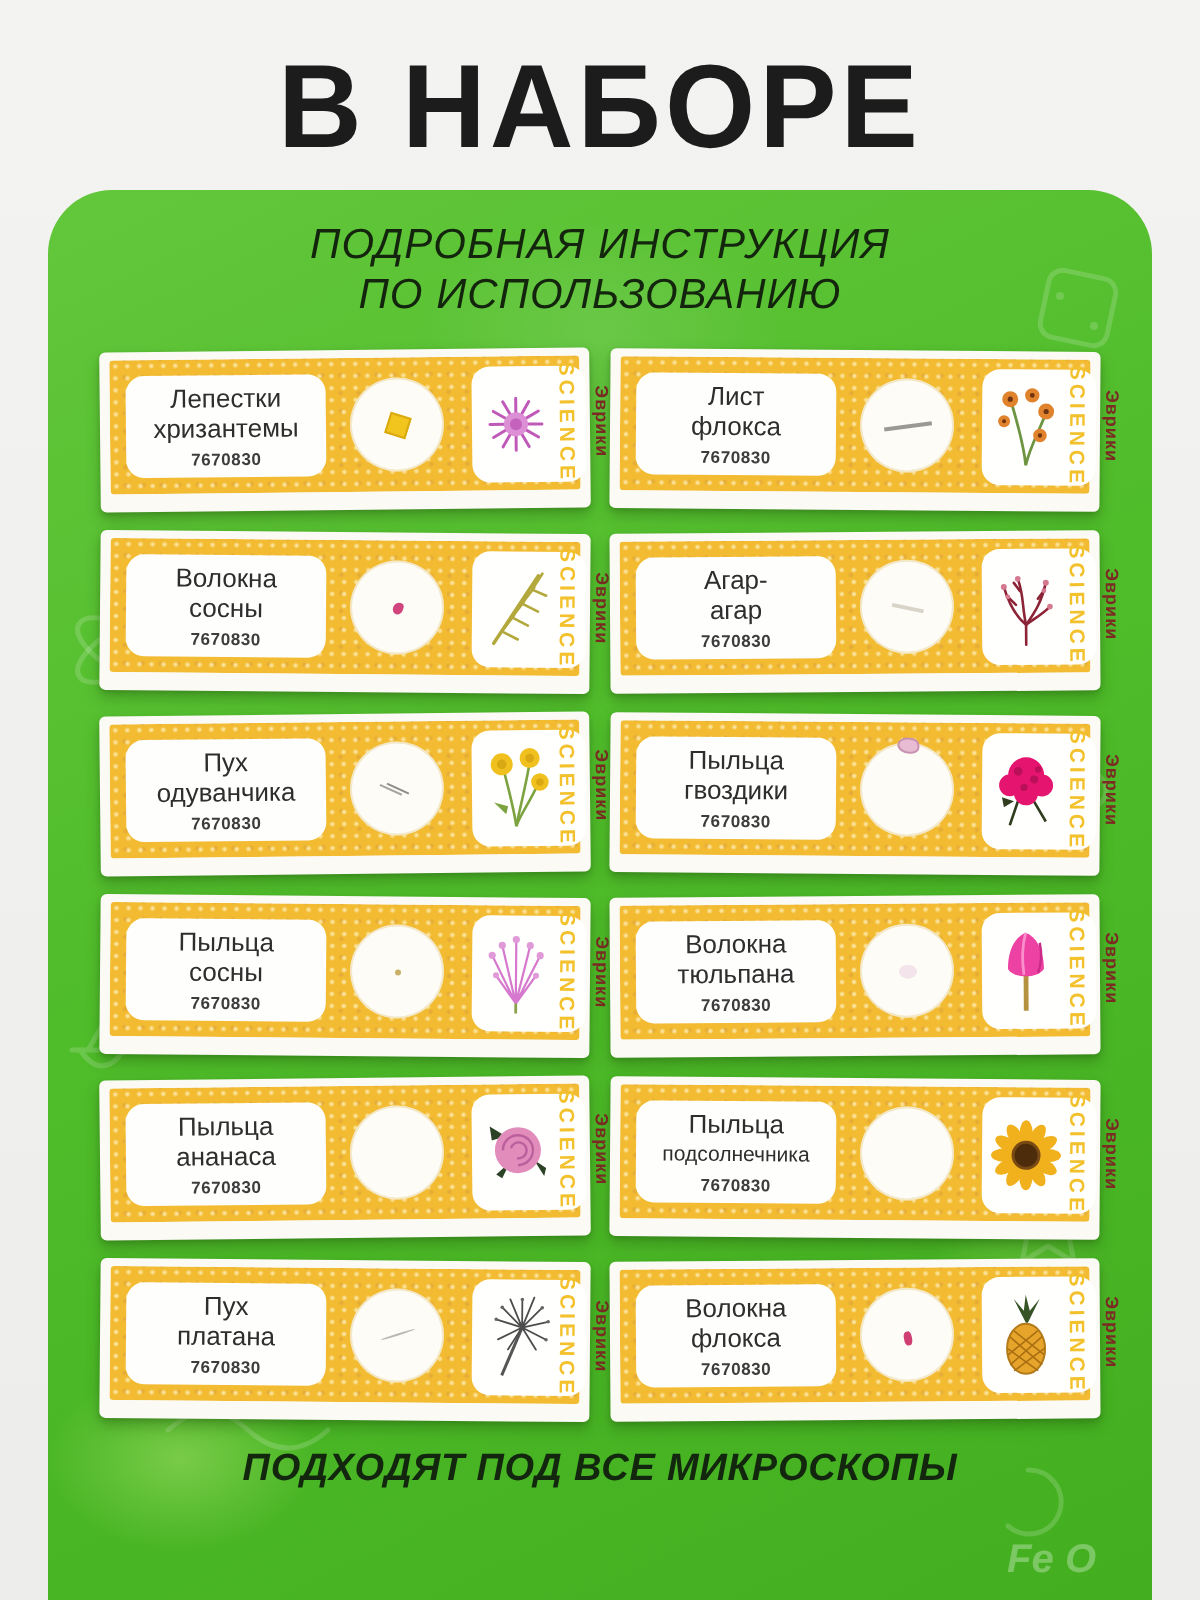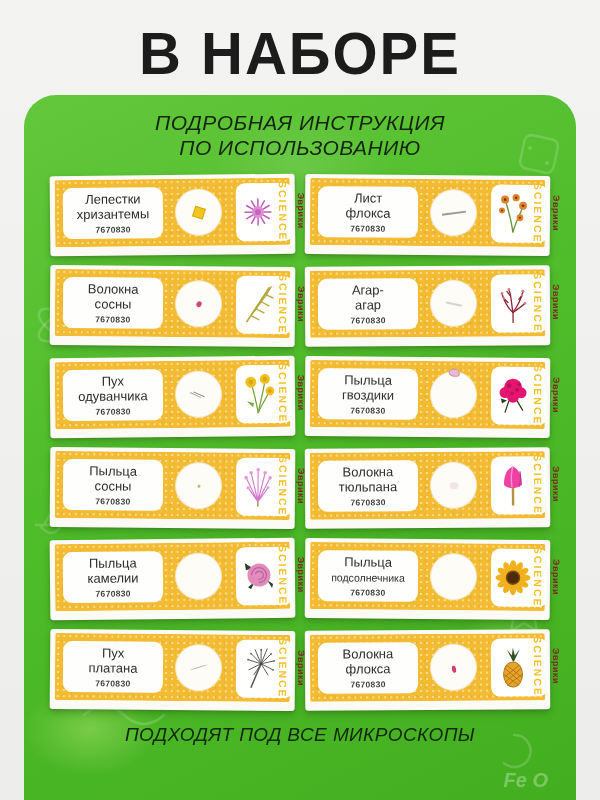--- a/index.html
+++ b/index.html
@@ -32,21 +32,21 @@
     position:absolute;right:28px;bottom:8px;color:rgba(255,255,255,.30);
     font-size:20px;font-style:italic;font-weight:bold;
   }
   .subtitle{
     position:relative;margin-top:16px;text-align:center;
     font-weight:normal;font-style:italic;font-size:21px;line-height:1.18;
     color:#14250d;letter-spacing:.5px;
   }
   .footer-text{
     position:relative;margin-top:14px;text-align:center;
-    font-weight:normal;font-style:italic;font-size:19px;line-height:1.2;
+    font-weight:bold;font-style:italic;font-size:19px;line-height:1.2;
     color:#12270e;letter-spacing:.4px;
   }
   
   .grid{
     position:relative;margin:14px 26px 0 26px;
     display:grid;grid-template-columns:1fr 1fr;column-gap:10px;row-gap:11px;
   }
   .slide{
     position:relative;height:80px;background:#fbfaf5;border-radius:3px;
     box-shadow:0 4px 7px rgba(35,85,15,.35),0 1px 2px rgba(35,85,15,.25);
@@ -370,21 +370,21 @@
           </svg>
           <div class="science">SCIENCE</div>
         </div>
         <div class="brandv">Эврики</div>
       </div>
     </div>
 
     <div class="slide tl">
       <div class="sticker">
         <div class="lab">
-          <div class="nm"><span>Пыльца</span><br><span>камелии</span></div>
+          <div class="nm"><span>Пыльца</span><br><span>ананаса</span></div>
           <div class="code">7670830</div>
         </div>
         <div class="circ"></div>
         <div class="photo">
           <svg class="fl" width="36" height="46" viewBox="0 0 36 46">
             <path d="M5 10 L13 15 L6 17 Z" fill="#2c4227"></path>
               <path d="M8 34 L15 28 L11 36 Z" fill="#2c4227"></path>
               <path d="M33 31 L27 27 L32 35 Z" fill="#2c4227"></path>
             <circle cx="19" cy="22" r="11.5" fill="#e18cba"></circle>
             <g stroke="#bc5f9d" stroke-width="1.2" fill="none">

